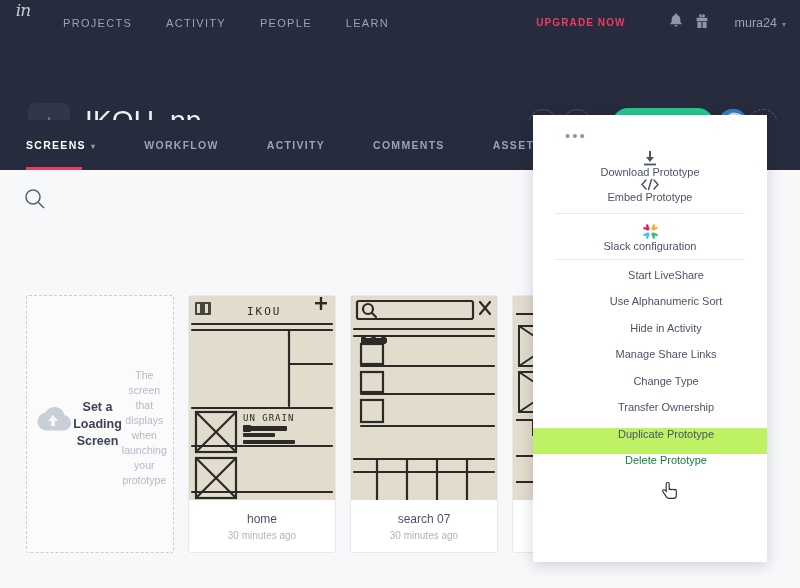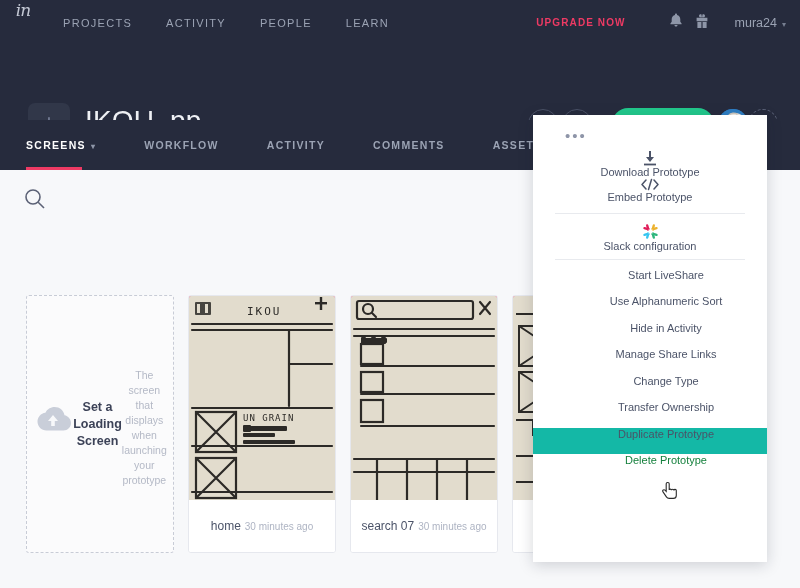--- a/index.html
+++ b/index.html
@@ -109,41 +109,41 @@
   }
   .cloud-ico { margin-bottom:9px; }
   .lc-title { color:#3c4257; font-size:12.5px; font-weight:bold; text-align:center; line-height:17px; }
   .lc-desc { color:#b4b9c6; font-size:10.5px; text-align:center; line-height:15px; margin-top:7px; }
 
   .screen-card {
     width:148px; height:258px; background:#fff; border:1px solid #e6e8ee;
     border-radius:3px; overflow:hidden; display:flex; flex-direction:column; cursor:pointer;
   }
   .thumb { flex:1; position:relative; overflow:hidden; background:#ec4899; }
-  .caption { height:52px; background:#fff; display:flex; flex-direction:row;
+  .caption { height:52px; background:#fff; display:flex; flex-direction:column;
              align-items:center; justify-content:center; gap:4px; }
   .cap-name { color:#4b5368; font-size:12px; }
   .cap-time { color:#aeb4c3; font-size:10px; }
 
   
   .menu {
     position:absolute; left:533px; top:115px; width:234px; height:447px;
     background:#ffffff; box-shadow:0 3px 14px rgba(20,25,45,0.18);
     z-index:50; padding-top:8px;
   }
   .menu-dots { color:#8e95a8; font-size:15px; letter-spacing:2px;
                padding:8px 0 10px 32px; line-height:10px; }
   .mi {
     display:flex; align-items:center; height:26.5px; padding-left:32px;
     color:#4b5368; font-size:11px; cursor:pointer; position:relative;flex-direction:column;
   }
   .mi.icony { padding-left:0; }
   .mi .mico { width:32px; display:flex; align-items:center; justify-content:center;
               flex-shrink:0; }
-  .mi.hl { background:#14b8a6; }
+  .mi.hl { background:#bef264; }
   .mi.danger { color:#15803d; }
   .mdiv { height:1px; background:#e8eaee; margin:9px 22px; }
   .cursor-arrow { position:absolute; left:662px; top:481px; z-index:60; }
 </style>
 </head>
 <body>
 
 <div id="app">
 
   <div class="topnav">

